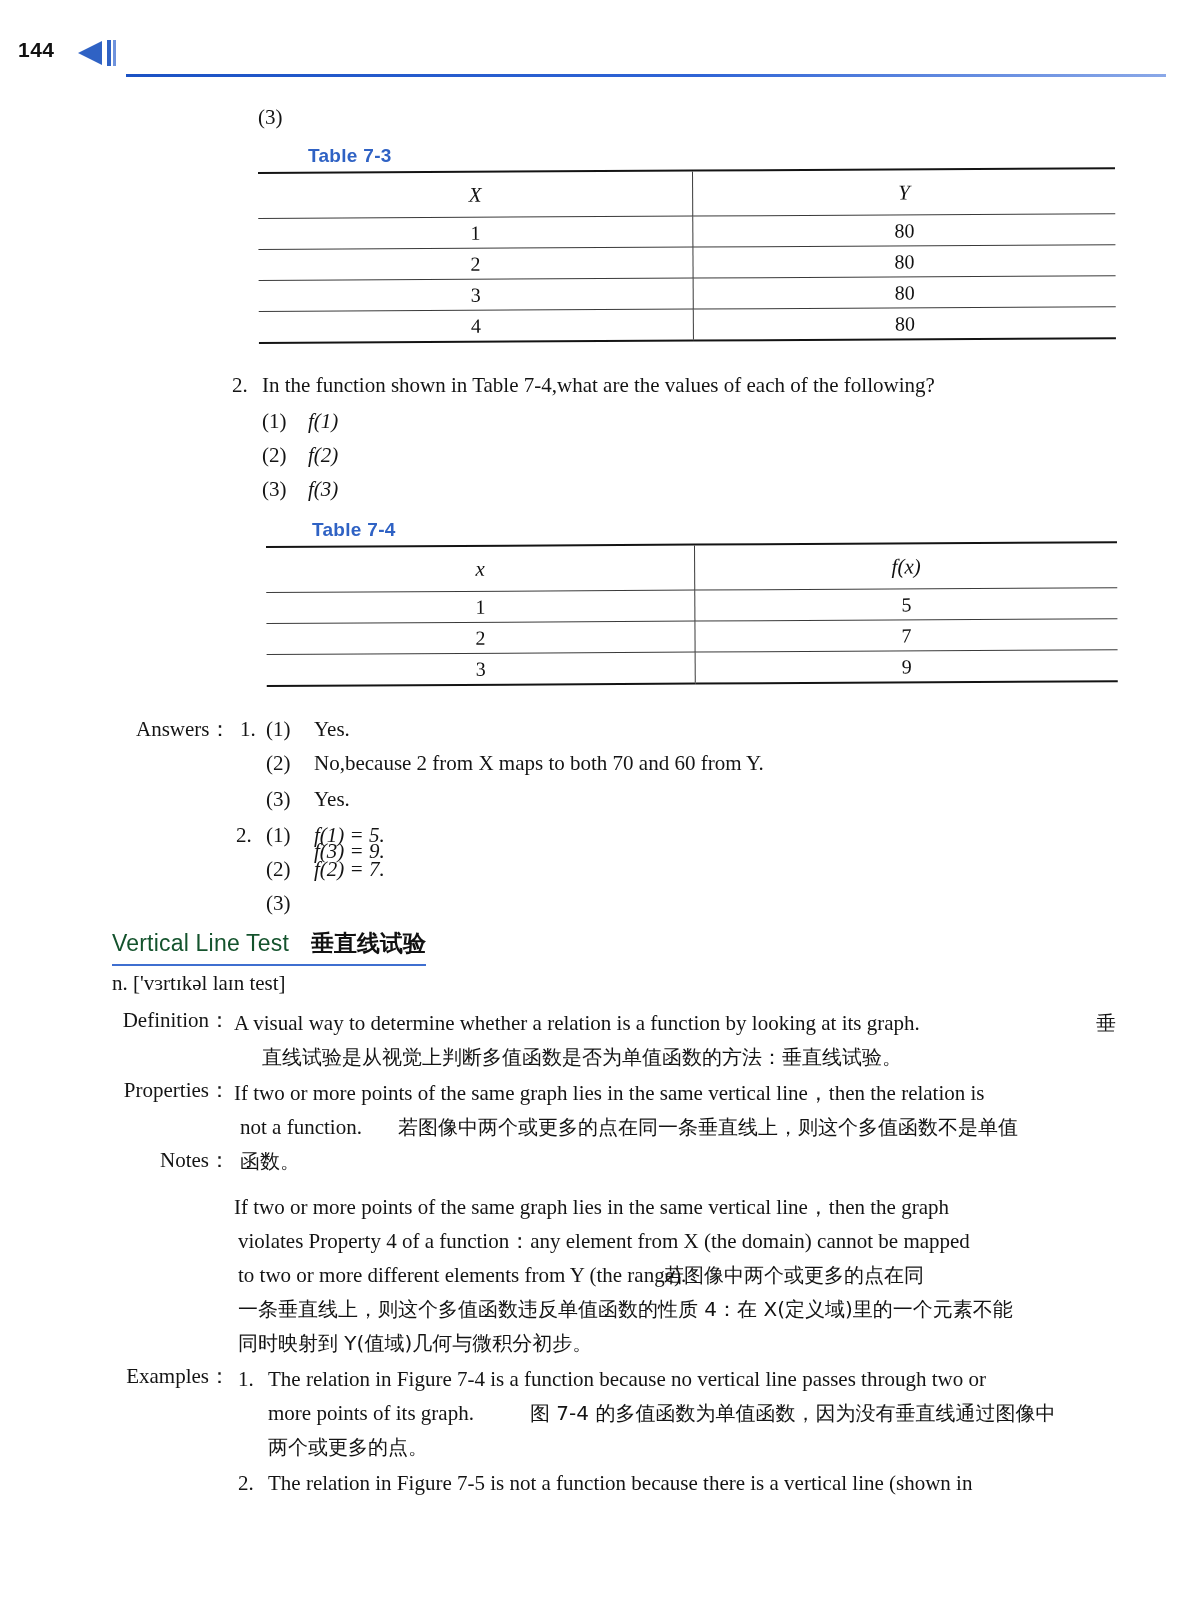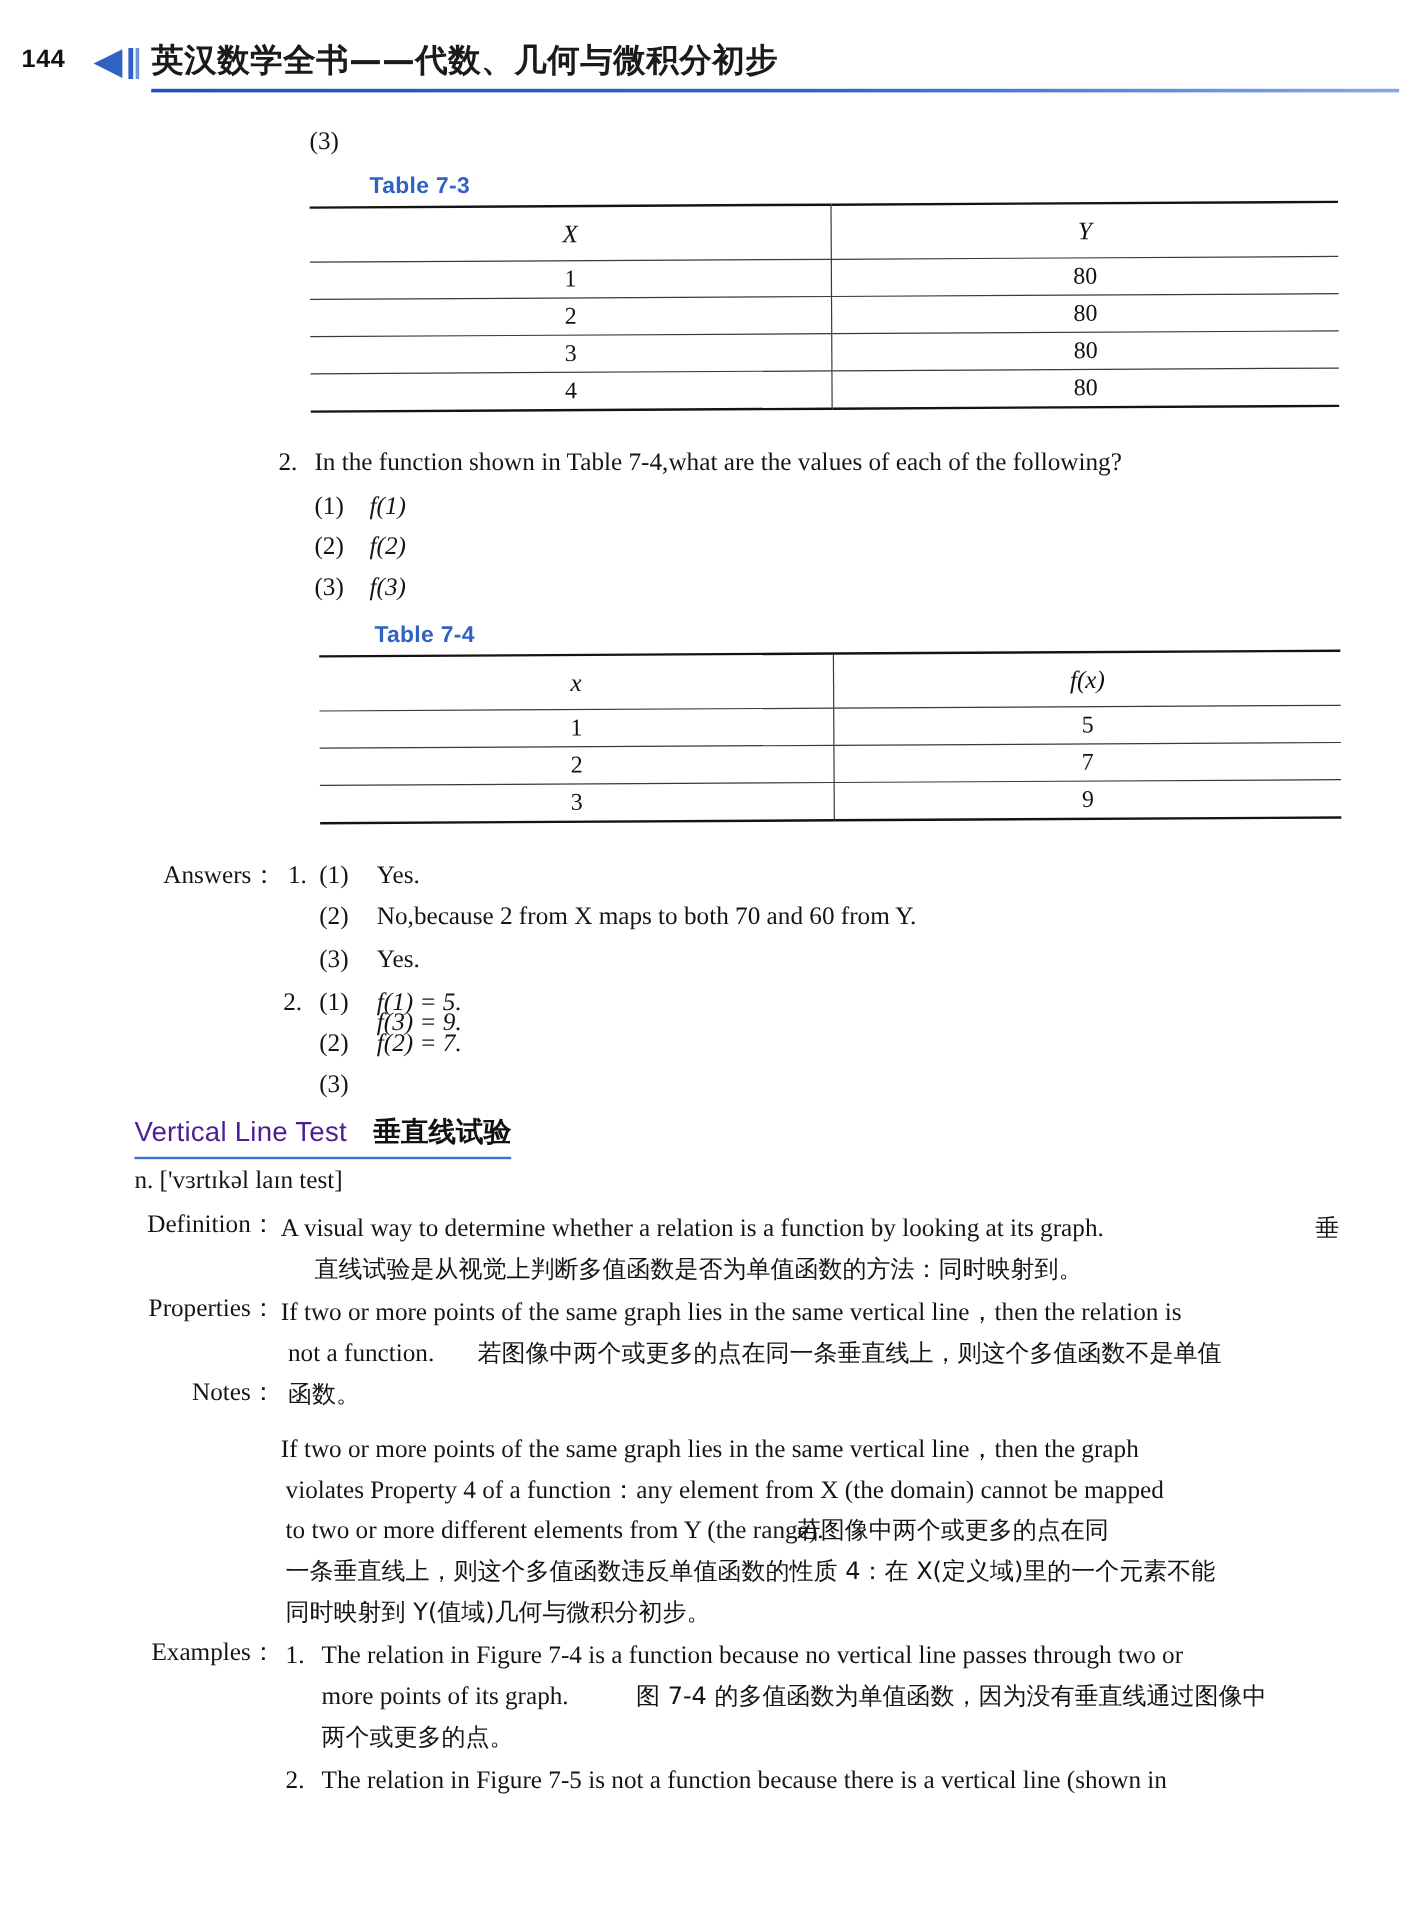--- a/index.html
+++ b/index.html
@@ -126,21 +126,21 @@
     position: absolute;
     left: 112px;
     top: 928px;
     padding-bottom: 5px;
     border-bottom: 2px solid #3f6fd0;
     white-space: nowrap;
   }
   .term-en {
     font-family: "Liberation Sans", "DejaVu Sans", sans-serif;
     font-size: 23px;
-    color: #4c1d95;
+    color: #14532d;
     letter-spacing: 0.2px;
   }
   .term-cn {
     font-family: "DejaVu Sans", "Liberation Sans", sans-serif;
     font-size: 23px;
     font-weight: bold;
     color: #111111;
     margin-left: 22px;
   }
 
@@ -158,21 +158,20 @@
 
 <div class="page-header">
   <div class="page-number">144</div>
   <div class="header-marker">
     <svg width="44" height="26" viewBox="0 0 44 26">
       <polygon points="2,13 26,1 26,25" fill="#2f62c4"></polygon>
       <rect x="31" y="0" width="4" height="26" fill="#2f62c4"></rect>
       <rect x="37" y="0" width="3" height="26" fill="#6f93dd"></rect>
     </svg>
   </div>
-  <div class="header-title">英汉数学全书——代数、几何与微积分初步</div>
   <div class="header-rule"></div>
 </div>
 
 <div class="txt" style="left:258px; top:100px;">(3)</div>
 
 <div class="table-caption" style="left:308px; top:145px;">Table 7-3</div>
 
 <table class="rule-table skew" style="left:258px; top:172px; width:856px;">
   <tbody>
     <tr class="head-row">
@@ -257,21 +256,21 @@
 
 <div class="term-heading">
   <span class="term-en">Vertical Line Test</span><span class="term-cn">垂直线试验</span>
 </div>
 
 <div class="txt" style="left:112px; top:966px;">n. ['vɜrtɪkəl laɪn test]</div>
 
 <div class="entry-label" style="left:118px; top:1006px; width:112px;">Definition：</div>
 <div class="txt" style="left:234px; top:1006px;">A visual way to determine whether a relation is a function by looking at its graph.</div>
 <div class="txt cn" style="left:1096px; top:1006px;">垂</div>
-<div class="txt cn" style="left:262px; top:1040px;">直线试验是从视觉上判断多值函数是否为单值函数的方法：同时映射到。</div>
+<div class="txt cn" style="left:262px; top:1040px;">直线试验是从视觉上判断多值函数是否为单值函数的方法：垂直线试验。</div>
 
 <div class="entry-label" style="left:110px; top:1076px; width:120px;">Properties：</div>
 <div class="txt" style="left:234px; top:1076px;">If two or more points of the same graph lies in the same vertical line，then the relation is</div>
 <div class="txt" style="left:240px; top:1110px;">not a function.</div>
 <div class="txt cn" style="left:398px; top:1110px;">若图像中两个或更多的点在同一条垂直线上，则这个多值函数不是单值</div>
 <div class="txt cn" style="left:240px; top:1144px;">函数。</div>
 
 <div class="entry-label" style="left:134px; top:1146px; width:96px;">Notes：</div>
 <div class="txt" style="left:234px; top:1190px;">If two or more points of the same graph lies in the same vertical line，then the graph</div>
 <div class="txt" style="left:238px; top:1224px;">violates Property 4 of a function：any element from X (the domain) cannot be mapped</div>

